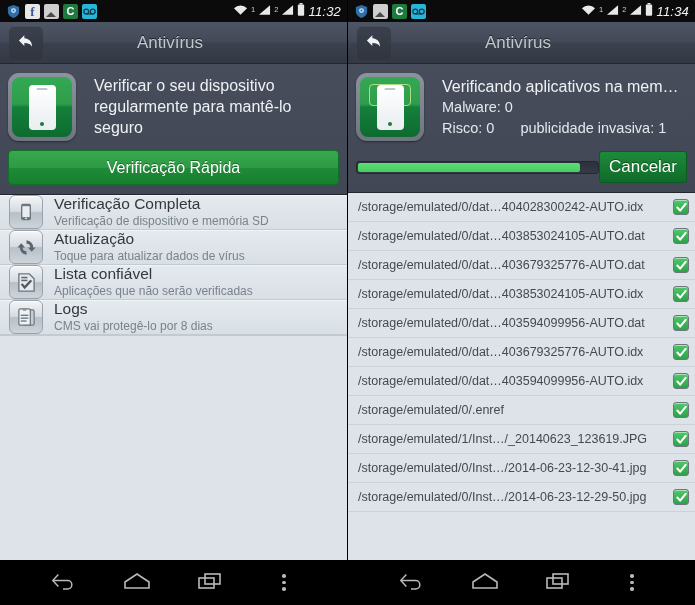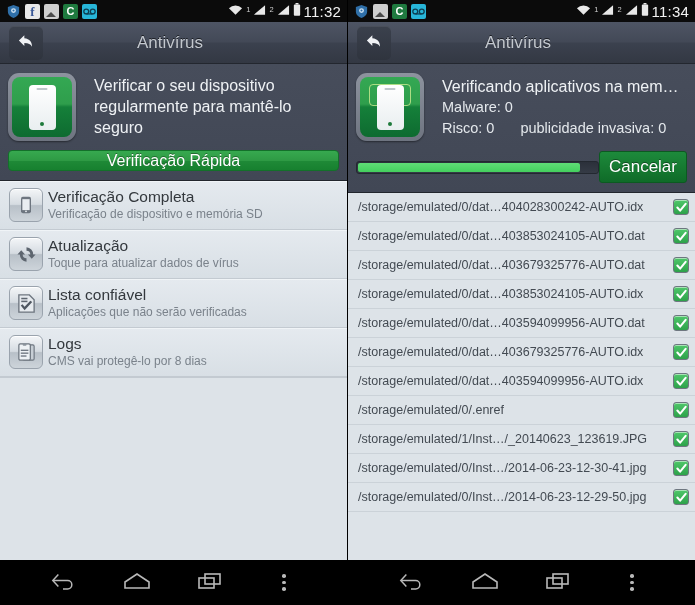--- a/index.html
+++ b/index.html
@@ -25,21 +25,21 @@
             font-weight:bold; color:#fff; line-height:1; }
   .ico-shield { background:transparent; }
   .ico-fb { background:#e8e8e8; color:#3b5998; font-family:"Liberation Serif",serif;
             font-size:13px; font-weight:bold; }
   .ico-gallery { background:#cfcfcf; position:relative; overflow:hidden; }
   .ico-gallery:after { content:""; position:absolute; left:2px; bottom:2px;
             width:0; height:0; border-left:5px solid transparent;
             border-right:5px solid transparent; border-bottom:5px solid #4a4a4a; }
   .ico-c { background:#1f7a3f; color:#fff; font-size:11px; }
   .ico-vm { background:#27b5d8; }
-  .sb-time { color:#f2f2f2; font-size:15px; letter-spacing:0.2px; }
+  .sb-time { color:#f2f2f2; font-size:13px; letter-spacing:0.2px;font-style:italic; }
   .sim-num { color:#cfcfcf; font-size:7.5px; align-self:flex-start; margin-top:3px; }
 
   
   .actionbar {
     height:42px; flex:0 0 42px; position:relative; display:flex; align-items:center;
     background:linear-gradient(to bottom,#4e5564 0%,#434957 48%,#3b414e 52%,#333843 100%);
     border-bottom:1px solid #23272f;
   }
   .backbtn {
     width:34px; height:34px; margin-left:9px; border-radius:5px;
@@ -84,21 +84,21 @@
   }
   .scan-ring {
     position:absolute; top:7px; left:9px; right:9px; height:22px;
     border:1.5px solid rgba(215,240,150,.75); border-radius:4px;
   }
   .hero-text { color:#eef1f4; font-size:16px; line-height:21px; padding-top:2px; }
   .hero-sub { color:#e4e8ec; font-size:14.5px; line-height:21px; }
   .hero-sub .gap { display:inline-block; width:26px; }
 
   .quickscan {
-    margin-top:9px; height:21px; border-radius:4px; width:100%;
+    margin-top:9px; height:35px; border-radius:4px; width:100%;
     background:linear-gradient(to bottom,#37a94f 0%,#2e9a44 50%,#1f8a37 51%,#17802f 100%);
     border:1px solid #13702a; color:#fff; font-size:16px;
     display:flex; align-items:center; justify-content:center;
     text-shadow:0 -1px 0 rgba(0,0,0,.35);
   }
 
   
   .prog-row { display:flex; align-items:center; gap:0; margin-top:10px; }
   .prog-track {
     flex:1; height:13px; border-radius:3px;
@@ -112,21 +112,21 @@
   .cancelbtn {
     flex:0 0 auto; padding:5px 9px; border-radius:3px;
     background:linear-gradient(to bottom,#1d8a3b,#0f6b28);
     border:1px solid #0b5a21; color:#fff; font-size:17px; line-height:20px;
     text-shadow:0 -1px 0 rgba(0,0,0,.4);
   }
 
   
   .listwrap { flex:1; background:#dde3e8; overflow:hidden; position:relative; }
   .row {
-    display:flex; align-items:center; gap:5px; padding:7px 9px;
+    display:flex; align-items:center; gap:11px; padding:0 9px;
     border-bottom:1px solid #c3cad1; box-shadow:inset 0 1px 0 #f0f4f7;
     background:linear-gradient(to bottom,#e5eaef,#d8dfe5);
   }
   .row-ico {
     width:34px; height:34px; flex:0 0 34px; border-radius:6px;
     background:linear-gradient(to bottom,#f4f6f8 0%,#d5dbe1 48%,#b8c0c8 52%,#cdd4da 100%);
     border:1px solid #9aa3ad; display:flex; align-items:center; justify-content:center;
     box-shadow:inset 0 1px 0 #fff;
   }
   .row-txt { display:flex; flex-direction:column; gap:1px; }
@@ -396,21 +396,21 @@
       <div class="phone-icon">
         <div class="phone-inner">
             <div class="scan-ring"></div>
             <div class="phone-body"></div>
           </div>
       </div>
       <div style="padding-top:1px;">
         <div class="hero-text">Verificando aplicativos na mem…</div>
         <div class="hero-sub">Malware: 0</div>
         <div class="hero-sub">
-          <span>Risco: 0</span><span class="gap"></span><span>publicidade invasiva: 0</span>
+          <span>Risco: 0</span><span class="gap"></span><span>publicidade invasiva: 1</span>
         </div>
       </div>
     </div>
     <div class="prog-row">
       <div class="prog-track">
         <div class="prog-fill" id="progfill" style="width: 93%;"></div>
       </div>
       <div class="cancelbtn">Cancelar</div>
     </div>
   </div>

